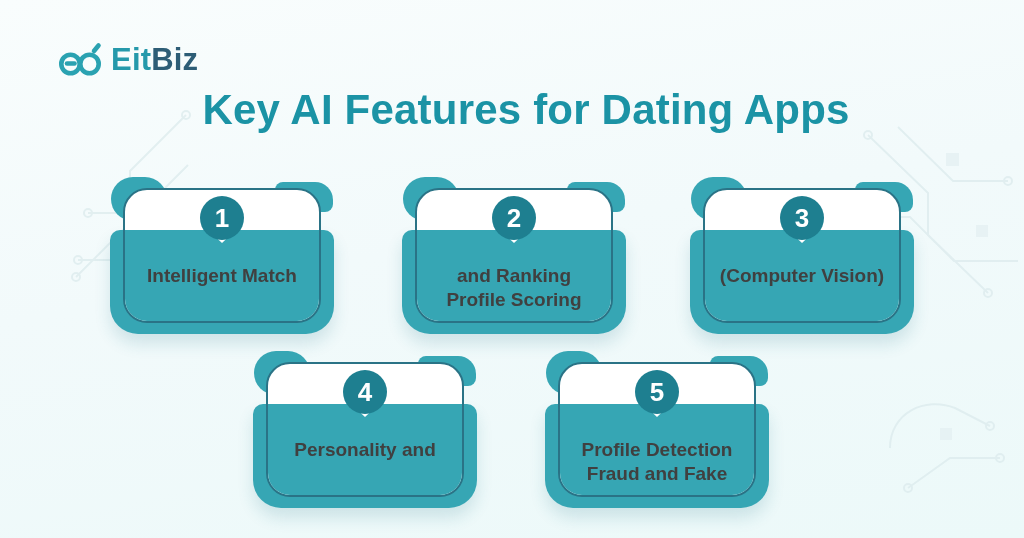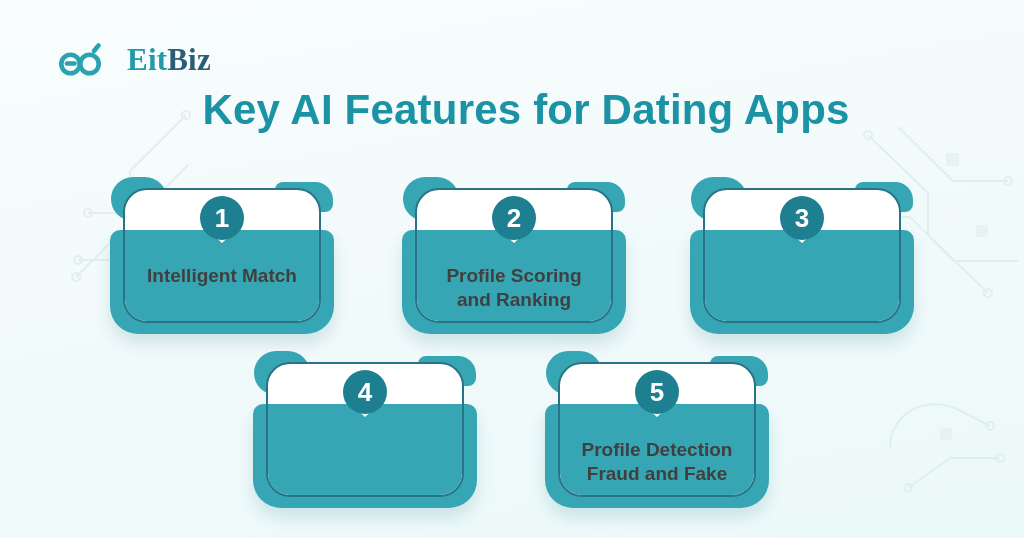--- a/index.html
+++ b/index.html
@@ -12,21 +12,21 @@
     position:relative;width:1024px;height:538px;
     background:linear-gradient(170deg,#f9fdfd 0%,#f2fafb 45%,#ecf9f9 100%);
     overflow:hidden;
   }
   
   .circuit{position:absolute;opacity:.75;z-index:0;pointer-events:none;}
   .circuit path{fill:none;stroke:#dcebed;stroke-width:2;}
   .circuit circle{fill:none;stroke:#dcebed;stroke-width:2;}
   .circuit rect{fill:#e4f0f2;}
   
-  .logo{position:absolute;left:58px;top:42px;display:flex;gap:23px;z-index:2;font-family:Liberation Serif, serif;}
+  .logo{position:absolute;left:58px;top:42px;display:flex;gap:7px;z-index:2;}
   .logo-text{font-size:31px;font-weight:bold;letter-spacing:.2px;}
   .logo-text .lt1{color:#2599ab;}
   .logo-text .lt2{color:#2d5d76;}
   
   .title{
     position:absolute;left:14px;top:86px;width:1024px;text-align:center;z-index:2;
     font-size:42px;font-weight:bold;letter-spacing:.2px;color:#1b93a5;
   }
   
   .card{position:absolute;width:198px;height:135px;z-index:1;}
@@ -133,48 +133,50 @@
   </div>
 
   <div class="card" style="left:415px;top:188px;">
     <div class="accent-tl"></div>
     <div class="accent-tr"></div>
     <div class="band"></div>
     <div class="face">
       <div class="fill"></div>
       <div class="notch"></div>
       <div class="label">
+        <div>and Ranking</div>
         <div>Profile Scoring</div>
-        <div>and Ranking</div>
       </div>
     </div>
     <div class="badge">2</div>
   </div>
 
   <div class="card" style="left:703px;top:188px;">
     <div class="accent-tl"></div>
     <div class="accent-tr"></div>
     <div class="band"></div>
     <div class="face">
       <div class="fill"></div>
       <div class="notch"></div>
       <div class="label">
+        <div>(Computer Vision)</div>
       </div>
     </div>
     <div class="badge">3</div>
   </div>
 
   <div class="card" style="left:266px;top:362px;">
     <div class="accent-tl"></div>
     <div class="accent-tr"></div>
     <div class="band"></div>
     <div class="face">
       <div class="fill"></div>
       <div class="notch"></div>
       <div class="label">
+        <div>Personality and</div>
       </div>
     </div>
     <div class="badge">4</div>
   </div>
 
   <div class="card" style="left:558px;top:362px;">
     <div class="accent-tl"></div>
     <div class="accent-tr"></div>
     <div class="band"></div>
     <div class="face">

